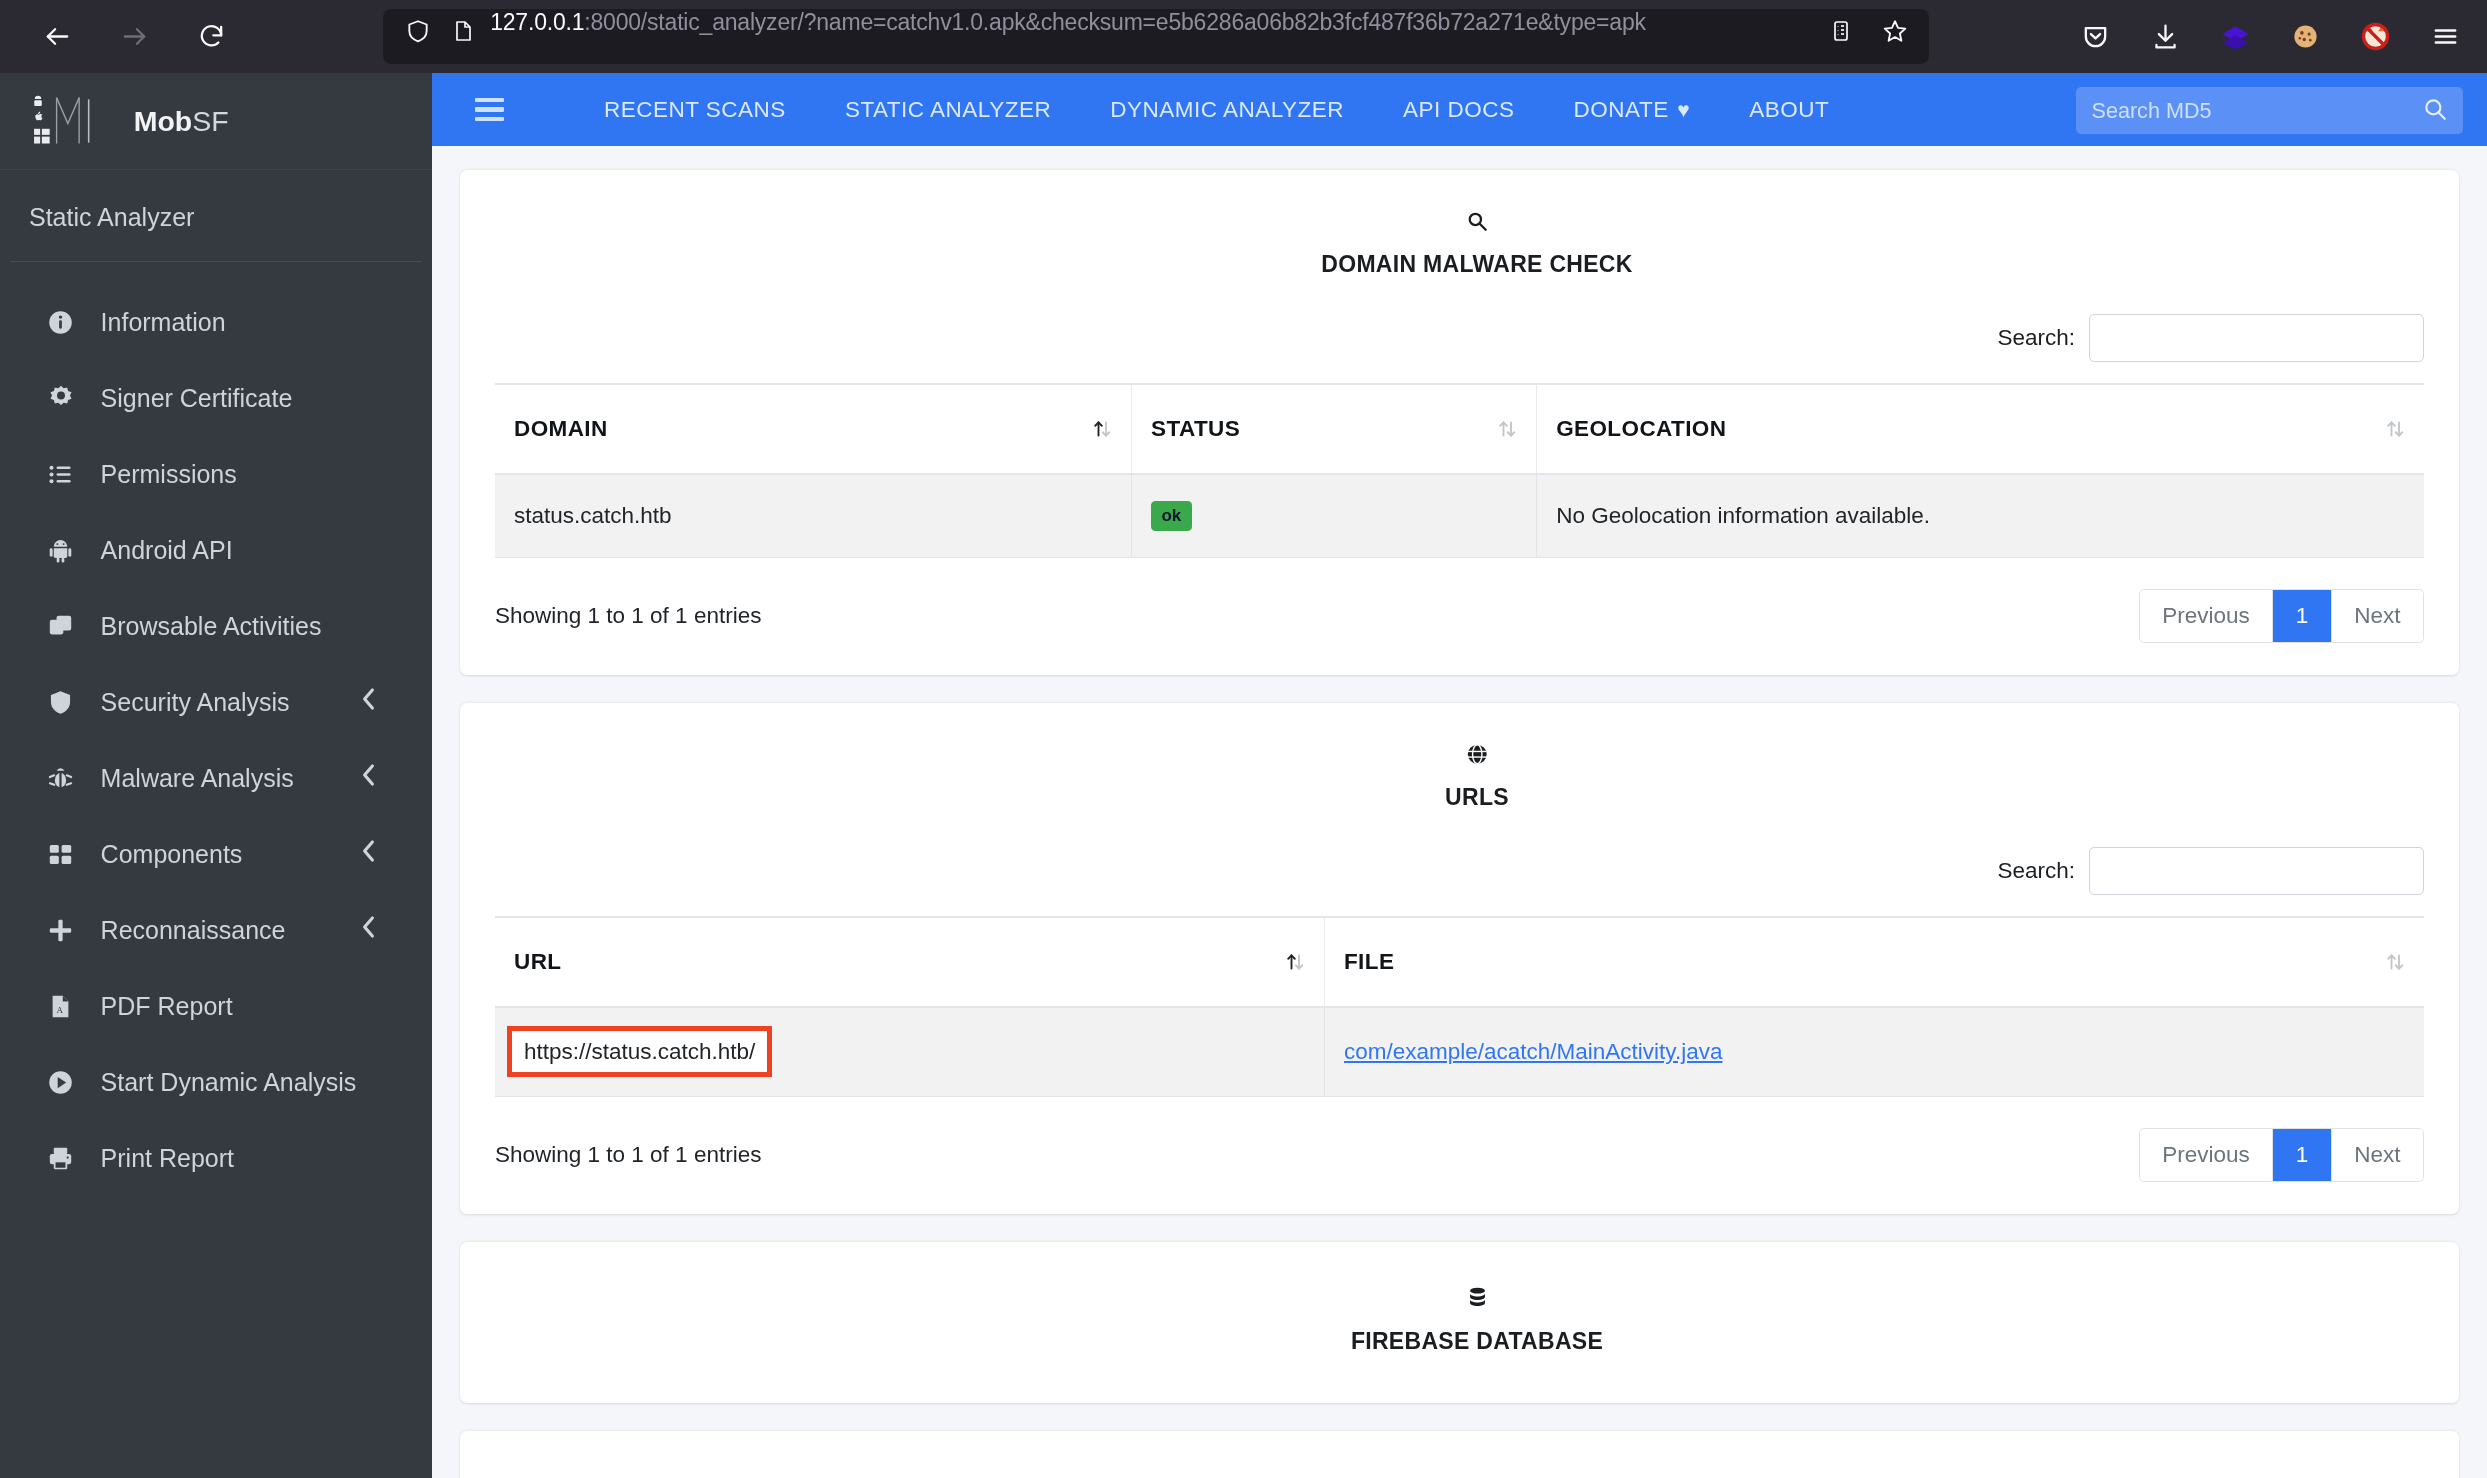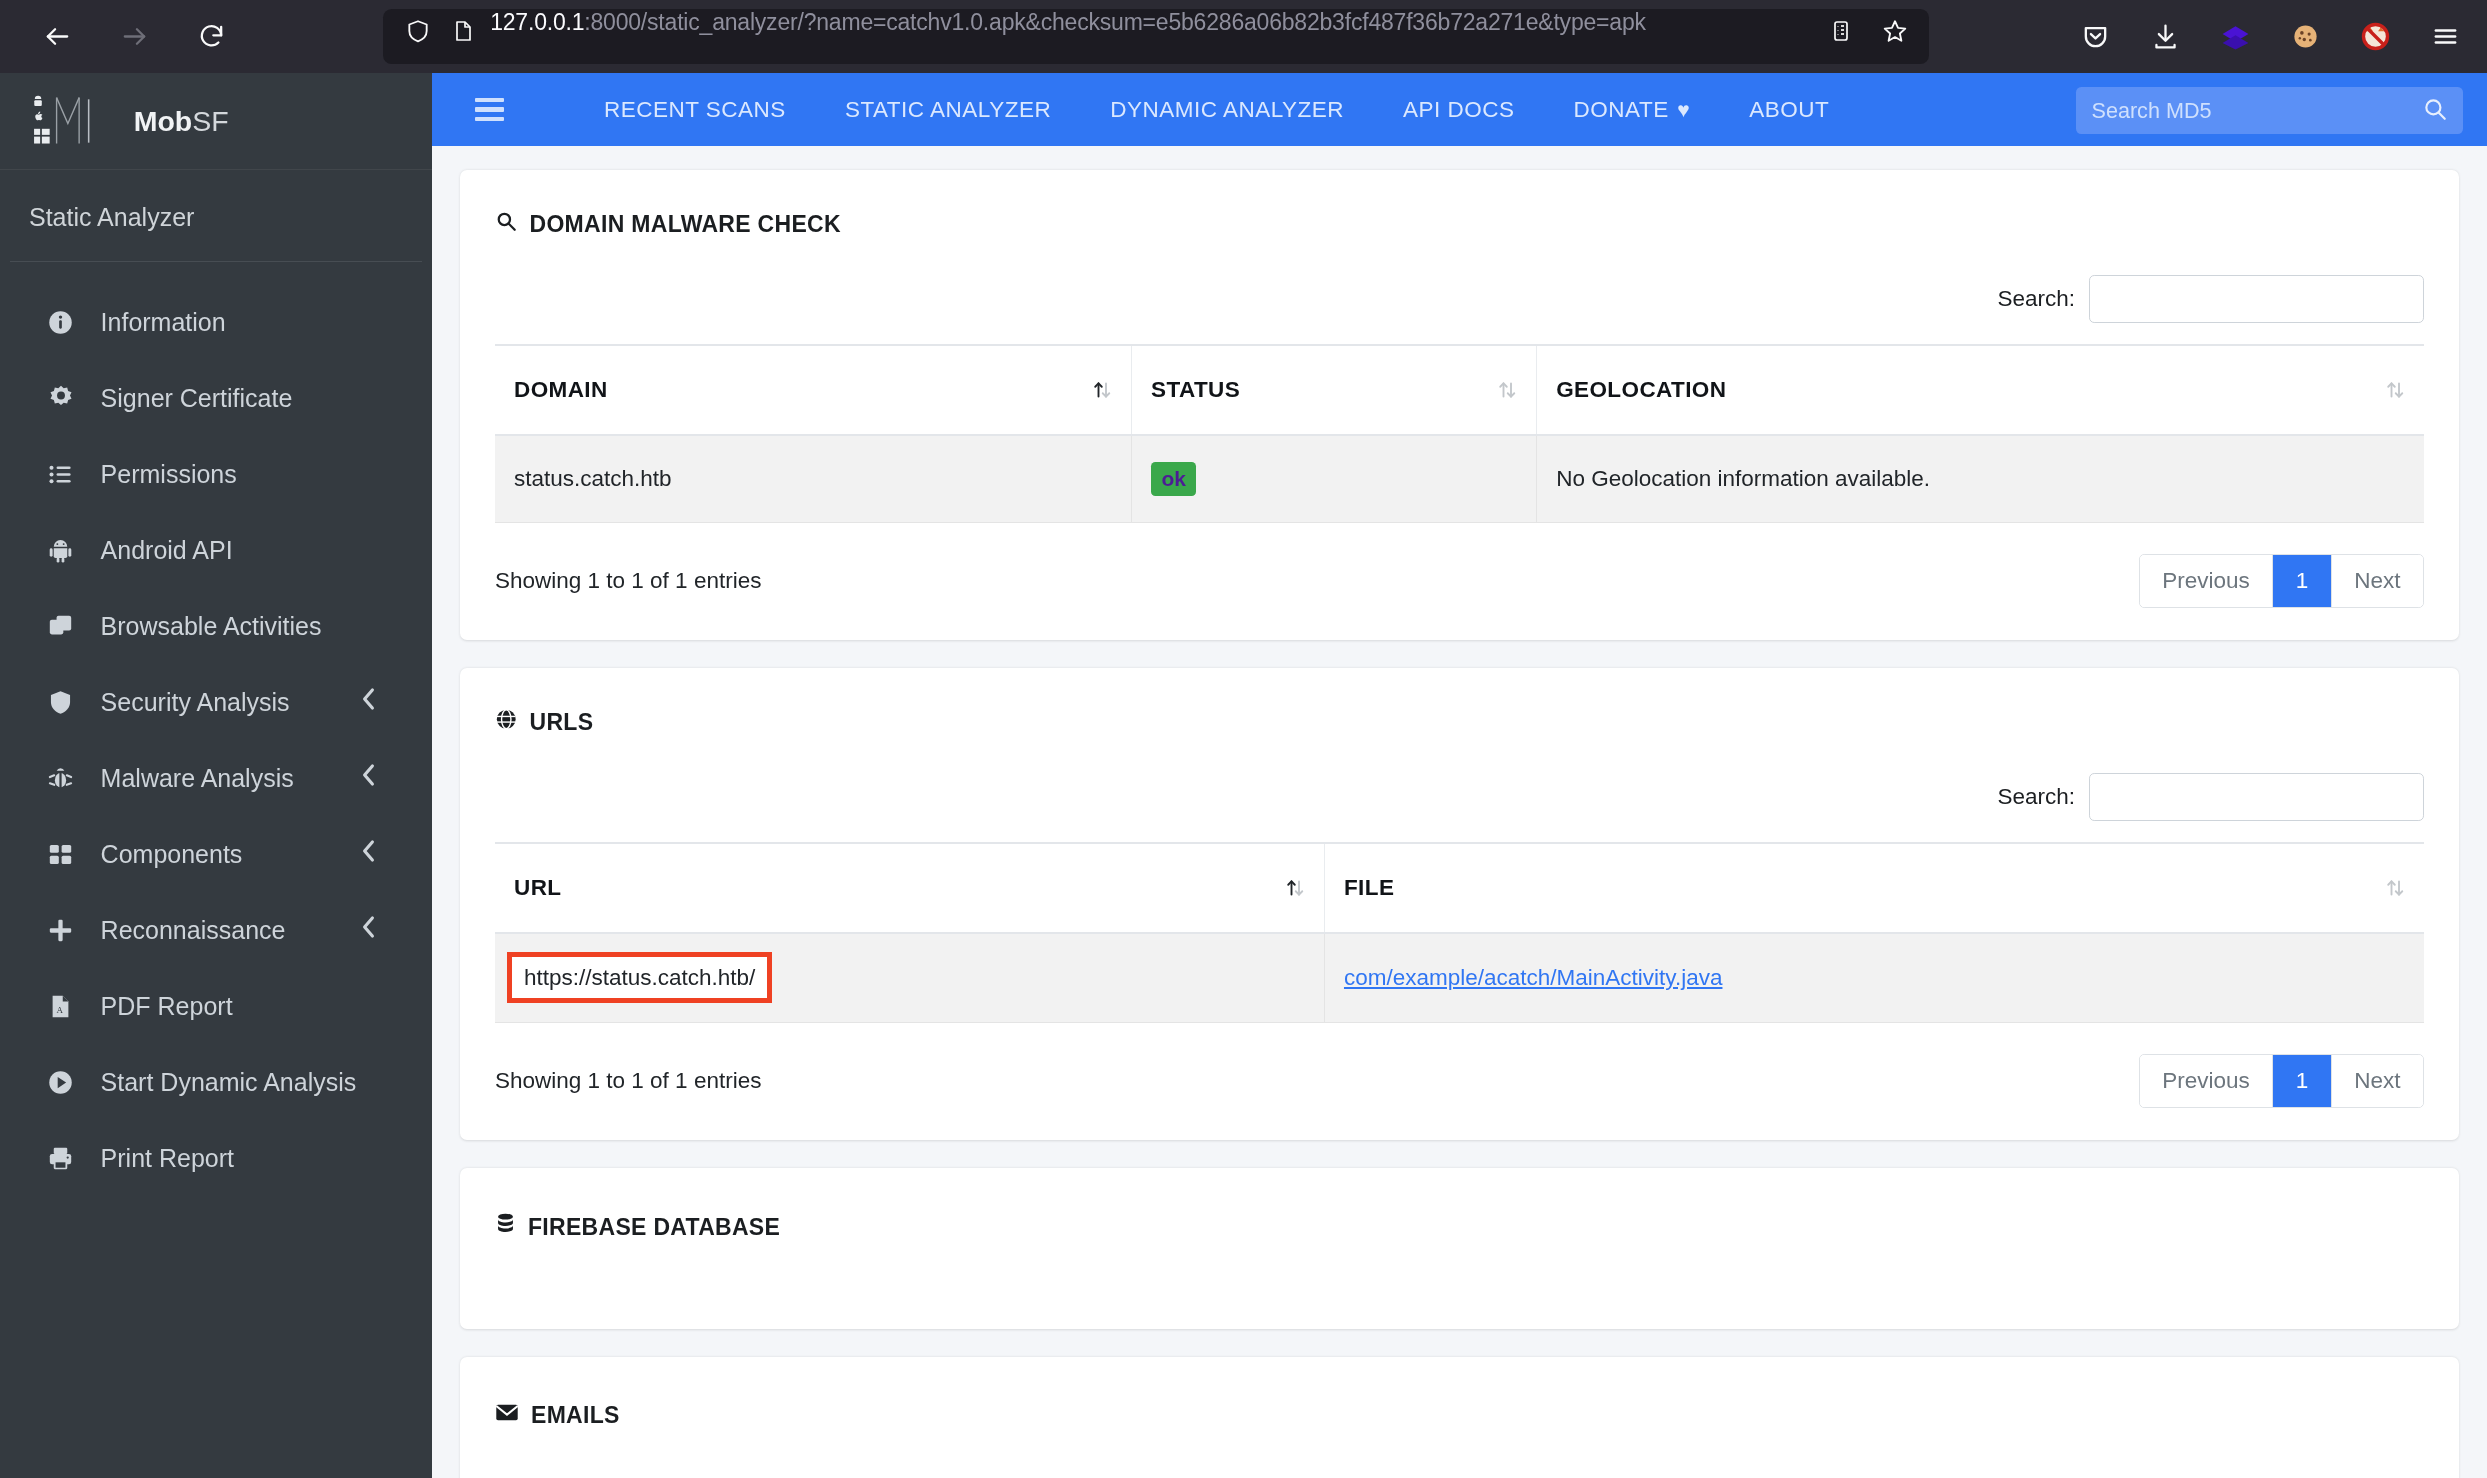--- a/index.html
+++ b/index.html
@@ -153,21 +153,21 @@
     border-radius: 7px;
     box-shadow: 0 0.9px 2.6px rgba(0,0,0,0.12);
     margin-bottom: 28px;
   }
   .card-title {
     font-size: 23px;
     font-weight: 700;
     color: #1b1e21;
     letter-spacing: 0.3px;
     padding: 40px 0 0 35px;
-    display: flex; align-items: center; gap: 12px;
+    display: flex; align-items: center; gap: 12px; flex-direction: column;
   }
   .card-body { padding: 0 35px 24px 35px; }
 
   .dt-searchrow {
     display: flex; justify-content: flex-end; align-items: center;
     padding-top: 36px; padding-bottom: 21px;
     gap: 14px;
   }
   .dt-searchrow label { font-size: 22.5px; color: #1b1e21; }
   .dt-searchrow input {
@@ -203,22 +203,22 @@
   }
   table.dt tbody td:first-child { border-left: 0; }
   .sort-ico {
     position: absolute; right: 17.3px; top: 50%;
     transform: translateY(-50%);
     display: flex; align-items: center;
   }
   .badge-ok {
     display: inline-block;
     background: #3aa84b;
-    color: #4c1d95;
-    font-size: 21px;
+    color: #0f172a;
+    font-size: 17px;
     font-weight: 700;
     border-radius: 4.3px;
     padding: 6px 10.4px 7px 10.4px;
     line-height: 1;
   }
   a.file-link { color: #3076f3; text-decoration: underline; }
 
   .highlight-box {
     display: inline-block;
     border: 5.2px solid #ef4123;

